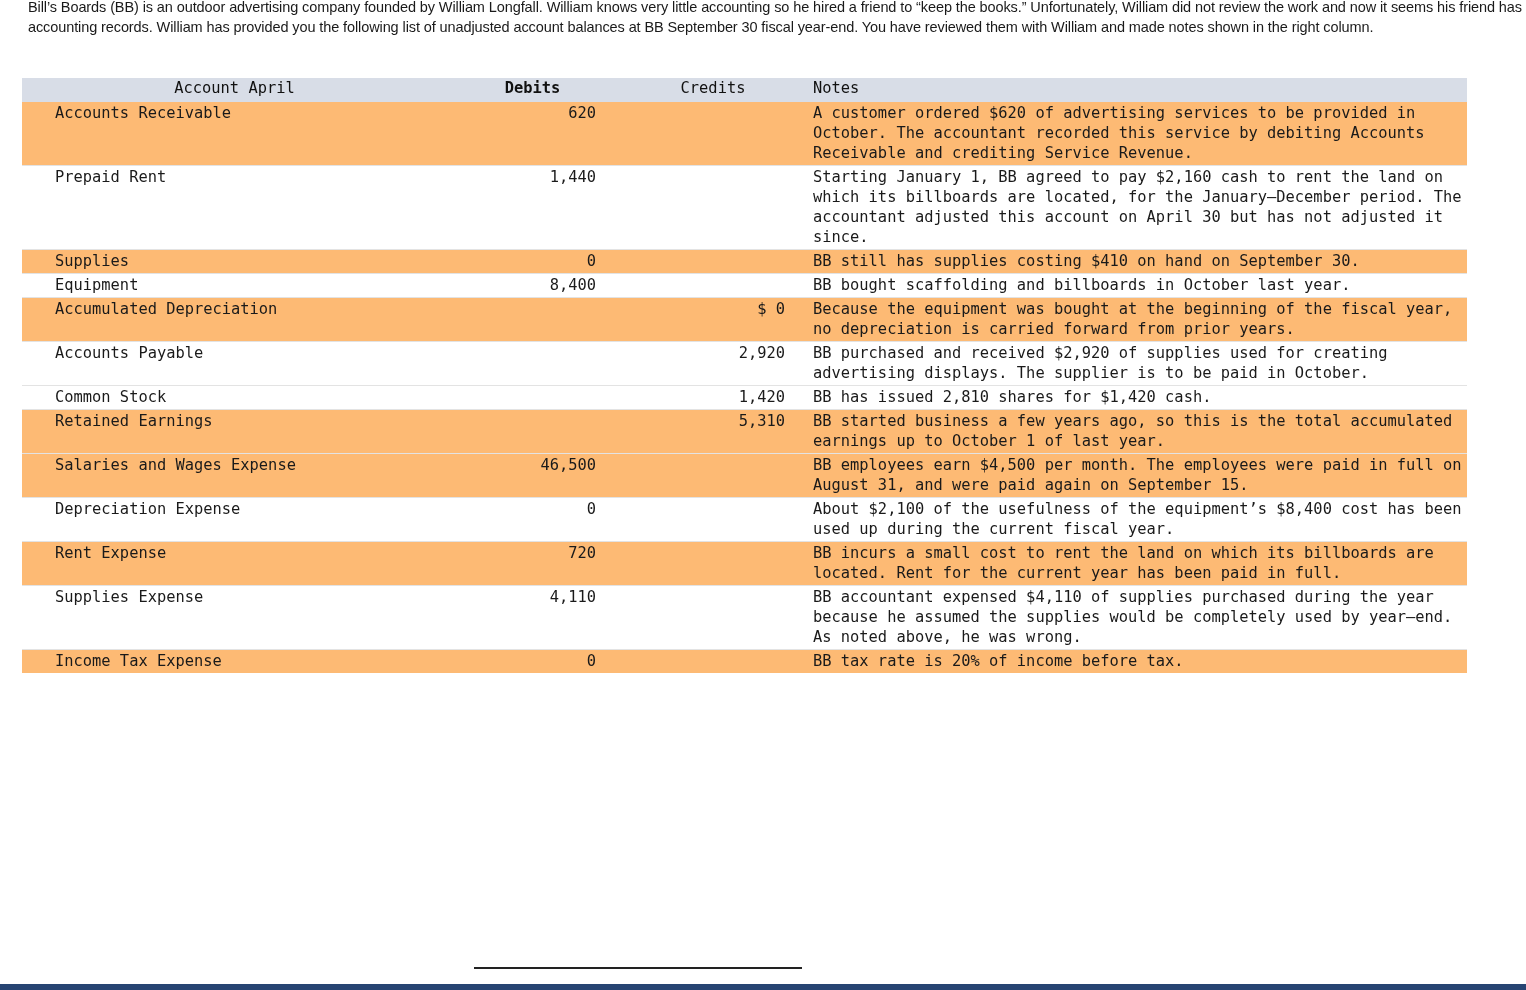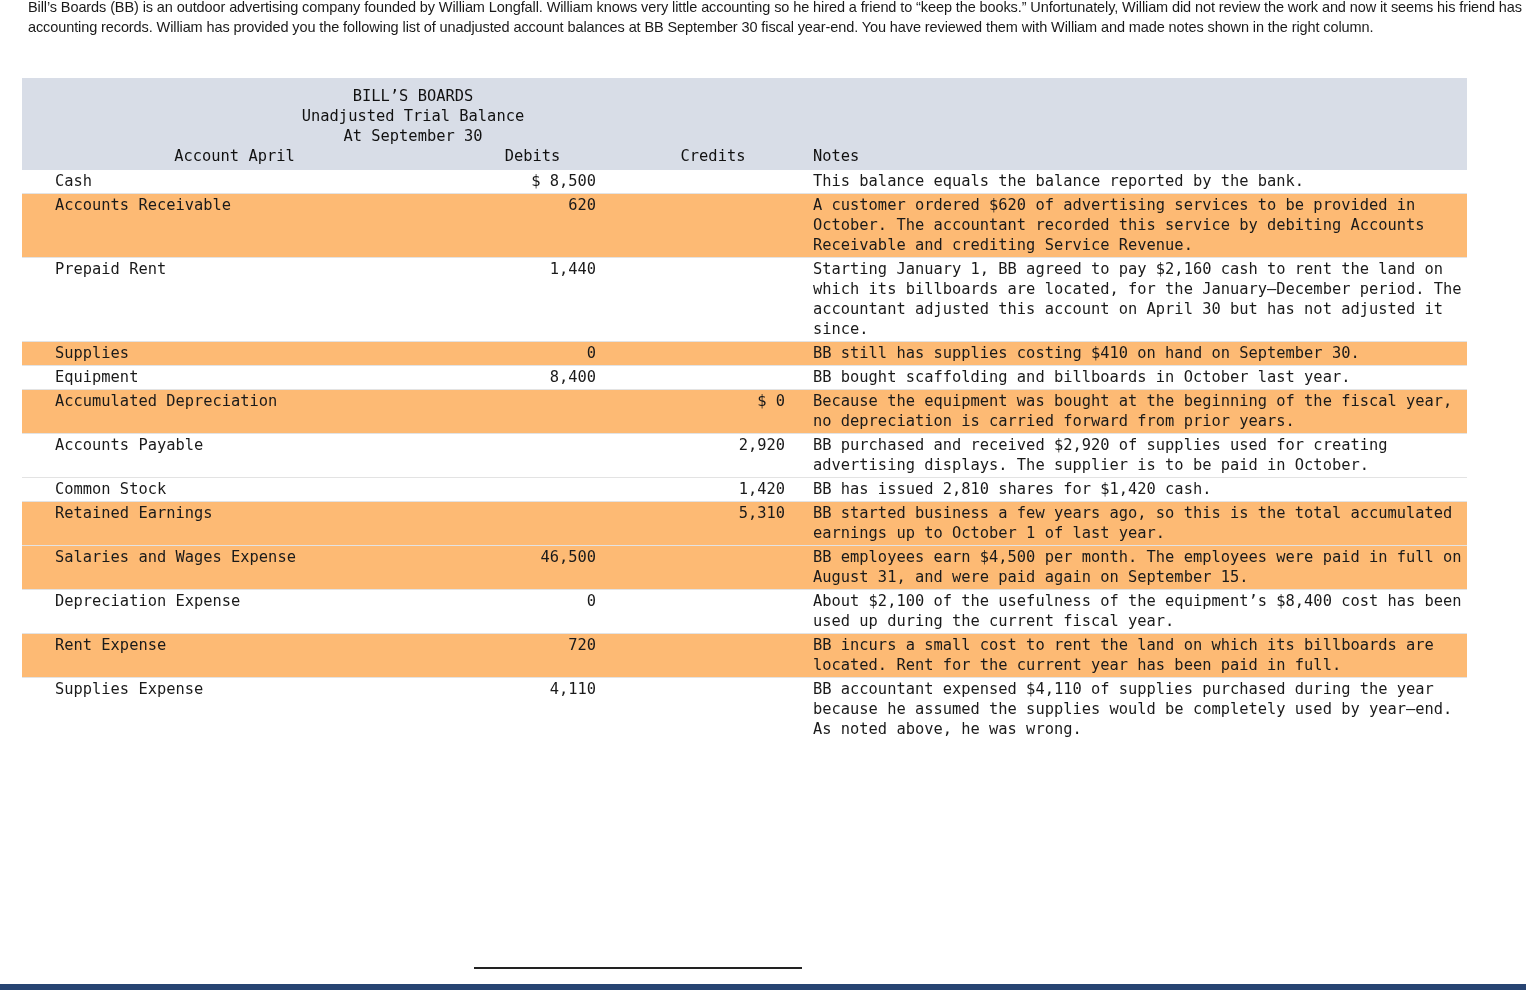--- a/index.html
+++ b/index.html
@@ -69,21 +69,21 @@
 
   thead.tb-head tr.colhead td {
     background: #d8dde7;
     padding: 1px 0 5px 0;
     vertical-align: bottom;
     font-family: "DejaVu Sans Mono", monospace;
     font-size: 15.4px;
     color: #111111;
   }
   td.h-name   { text-align: center; }
-  td.h-debit  { text-align: center; padding-right: 14px !important; }
+  td.h-debit  { text-align: center; padding-right: 14px !important; font-weight: bold; }
   td.h-credit { text-align: center; padding-right: 10px !important; margin-top: 27px; }
   td.h-notes  { text-align: left; padding-left: 9px !important; }
 
   tbody.tb-body tr td {
     padding: 1px 0 2px 0;
     vertical-align: top;
     line-height: 20px;
     border-top: 1px solid #e3e3e3;
   }
   tbody.tb-body tr:first-child td { border-top: 0; }
@@ -129,46 +129,29 @@
 <div id="tb-wrap">
   <table class="tb">
     <colgroup>
       <col class="c-name">
       <col class="c-debit">
       <col class="c-credit">
       <col class="c-notes">
     </colgroup>
 
     <thead class="tb-head">
-      <tr class="title-row">
-        <td colspan="4">
-          <div class="title-block">
-            <div class="title-inner">
-              <span class="tline">BILL’S BOARDS</span>
-              <span class="tline">Unadjusted Trial Balance</span>
-              <span class="tline">At September 30</span>
-            </div>
-          </div>
-        </td>
-      </tr>
       <tr class="colhead">
         <td class="h-name">Account April</td>
         <td class="h-debit">Debits</td>
         <td class="h-credit">Credits</td>
         <td class="h-notes">Notes</td>
       </tr>
     </thead>
 
     <tbody class="tb-body" id="tb-body">
-        <tr>
-          <td class="cell-name">Cash</td>
-          <td class="cell-debit">$ 8,500</td>
-          <td class="cell-credit"></td>
-          <td class="cell-notes">This balance equals the balance reported by the bank.</td>
-        </tr>
         <tr class="stripe">
           <td class="cell-name">Accounts Receivable</td>
           <td class="cell-debit">620</td>
           <td class="cell-credit"></td>
           <td class="cell-notes">A customer ordered $620 of advertising services to be provided in October. The accountant recorded this service by debiting Accounts Receivable and crediting Service Revenue.</td>
         </tr>
         <tr>
           <td class="cell-name">Prepaid Rent</td>
           <td class="cell-debit">1,440</td>
           <td class="cell-credit"></td>
@@ -227,20 +210,26 @@
           <td class="cell-debit">720</td>
           <td class="cell-credit"></td>
           <td class="cell-notes">BB incurs a small cost to rent the land on which its billboards are located. Rent for the current year has been paid in full.</td>
         </tr>
         <tr>
           <td class="cell-name">Supplies Expense</td>
           <td class="cell-debit">4,110</td>
           <td class="cell-credit"></td>
           <td class="cell-notes">BB accountant expensed $4,110 of supplies purchased during the year because he assumed the supplies would be completely used by year–end. As noted above, he was wrong.</td>
         </tr>
+        <tr class="stripe">
+          <td class="cell-name">Income Tax Expense</td>
+          <td class="cell-debit">0</td>
+          <td class="cell-credit"></td>
+          <td class="cell-notes">BB tax rate is 20% of income before tax.</td>
+        </tr>
       </tbody>
   </table>
 
   <div class="rule-top"></div>
 
 </div>
 
 <div id="bottom-bar"></div>
 
 </body></html>

